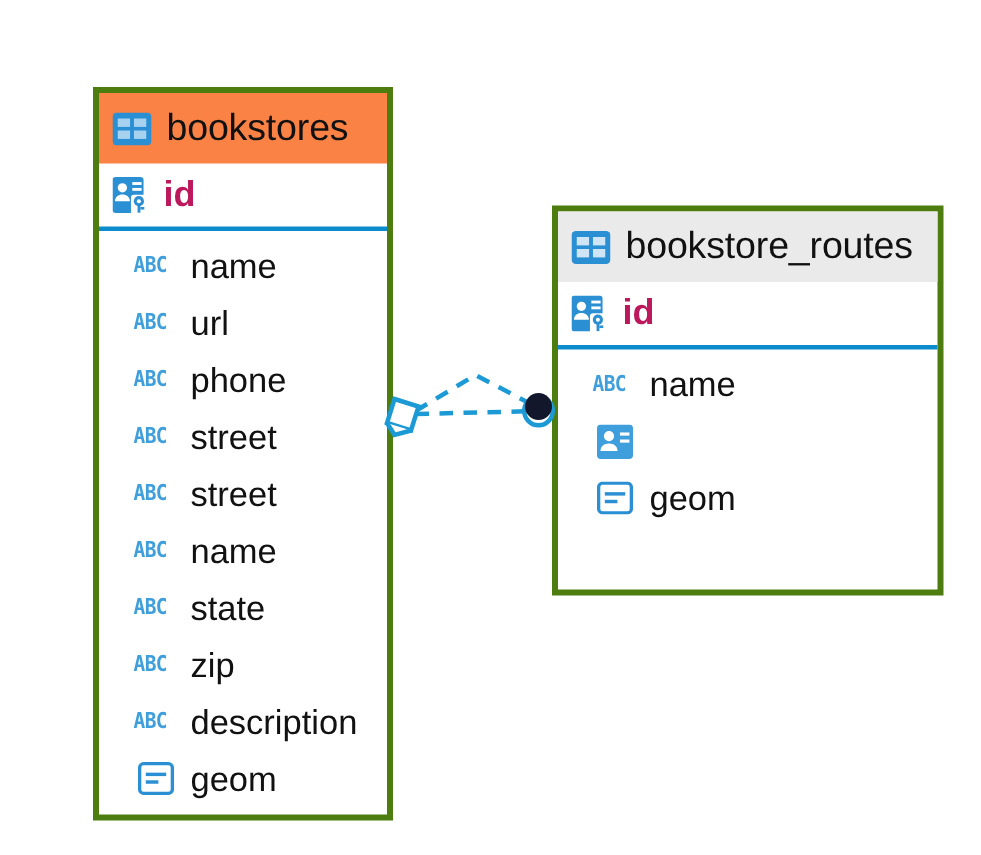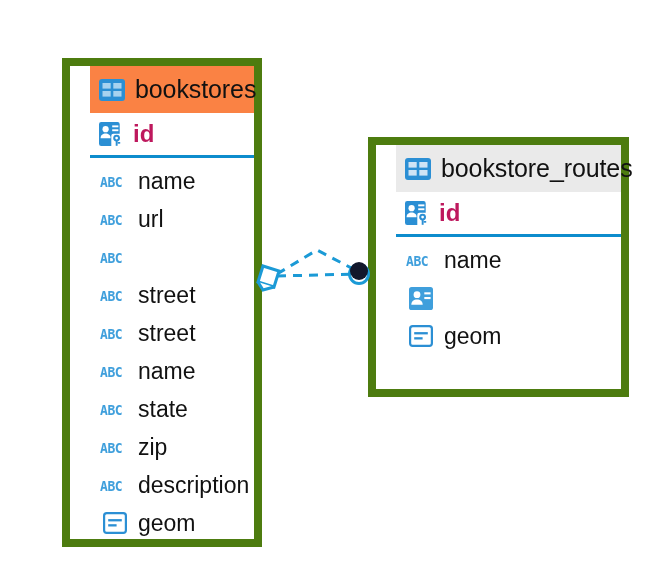--- a/index.html
+++ b/index.html
@@ -13,23 +13,22 @@
     position: relative;
     overflow: hidden;
     font-family: "Liberation Sans", sans-serif;
     -webkit-font-smoothing: antialiased;
   }
 
   
   .entity {
     position: absolute;
     box-sizing: border-box;
-    border: 8px solid #4d7c0f;
+    border: 4px solid #4d7c0f;
     background: #ffffff;
-    padding-left: 20px;
   }
   #entity-bookstores {
     left: 62px;
     top: 58px;
     width: 200px;
     height: 489px;
   }
   #entity-bookstore-routes {
     left: 368px;
     top: 137px;
@@ -57,20 +56,21 @@
     height: 45px;
     padding-left: 9px;
     border-bottom: 3px solid #0d8ccd;
     font-size: 24px;
     font-weight: bold;
     color: #be185d;
   }
 
   .field-rows {
     padding-top: 4px;
+    margin-left: 13px;
   }
   .field-row {
     display: flex;
     align-items: center;
     box-sizing: border-box;
     height: 38px;
     padding-left: 10px;
     font-size: 23px;
     color: #111111;
   }
@@ -154,20 +154,21 @@
       <span class="field-label">name</span>
     </div>
 
     <div class="field-row">
       <span class="abc-icon">ABC</span>
       <span class="field-label">url</span>
     </div>
 
     <div class="field-row">
       <span class="abc-icon">ABC</span>
+      <span class="field-label">phone</span>
     </div>
 
     <div class="field-row">
       <span class="abc-icon">ABC</span>
       <span class="field-label">street</span>
     </div>
 
     <div class="field-row">
       <span class="abc-icon">ABC</span>
       <span class="field-label">street</span>

